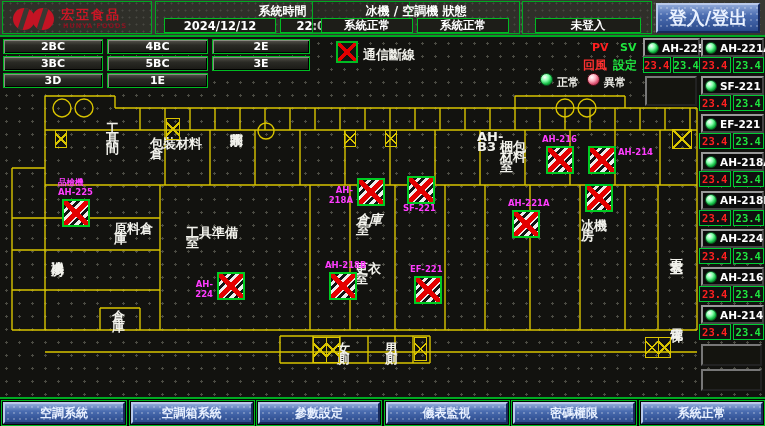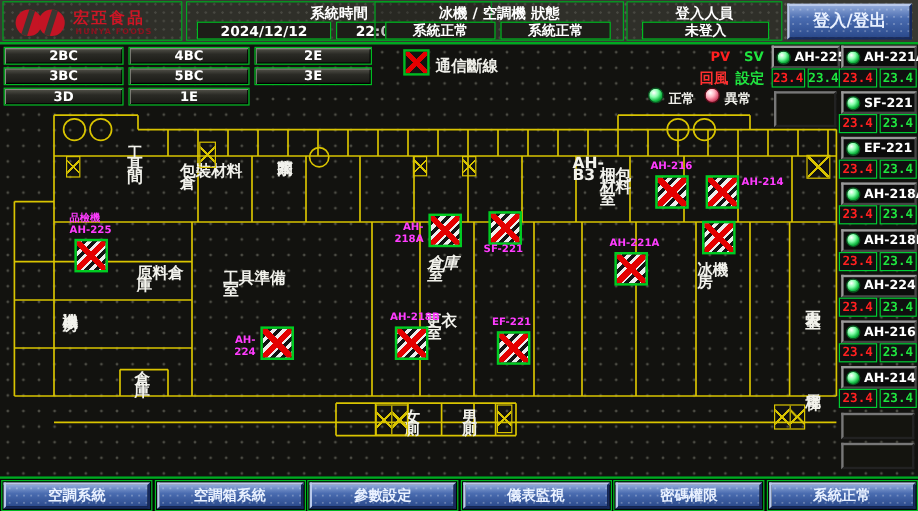--- a/index.html
+++ b/index.html
@@ -85,25 +85,24 @@
       <div class="field" style="left:124px;top:16px;width:90px;height:15px;">22:09:51</div>
     </div>
 
     <div class="hdr-box" style="left:312px;top:1px;width:208px;height:33px;">
       <div class="hdr-label" style="top:1px;">冰機 / 空調機 狀態</div>
       <div class="field" style="left:8px;top:16px;width:92px;height:15px;">系統正常</div>
       <div class="field" style="left:104px;top:16px;width:92px;height:15px;">系統正常</div>
     </div>
 
     <div class="hdr-box" style="left:522px;top:1px;width:130px;height:33px;">
-      <div class="hdr-label" style="top:1px;">登入人員</div>
       <div class="field" style="left:12px;top:16px;width:106px;height:15px;">未登入</div>
     </div>
 
-    <div class="blue-btn" style="position:absolute;left:656px;top:3px;width:104px;height:30px;font-size:14px;">登入/登出</div>
+    <div class="blue-btn" style="position:absolute;left:656px;top:3px;width:104px;height:30px;font-size:18px;">登入/登出</div>
   </div>
 
   <div id="map">
     <svg id="plan-svg" width="765" height="360" style="position:absolute;left:0;top:0;">
         <line x1="45" y1="59" x2="115" y2="59" stroke="#d9c400" stroke-width="1.4"></line>
         <line x1="115" y1="59" x2="115" y2="71" stroke="#d9c400" stroke-width="1.4"></line>
         <line x1="515" y1="59" x2="515" y2="71" stroke="#d9c400" stroke-width="1.4"></line>
         <line x1="515" y1="59" x2="625" y2="59" stroke="#d9c400" stroke-width="1.4"></line>
         <line x1="625" y1="59" x2="625" y2="71" stroke="#d9c400" stroke-width="1.4"></line>
         <line x1="45" y1="59" x2="45" y2="293" stroke="#d9c400" stroke-width="1.4"></line>

